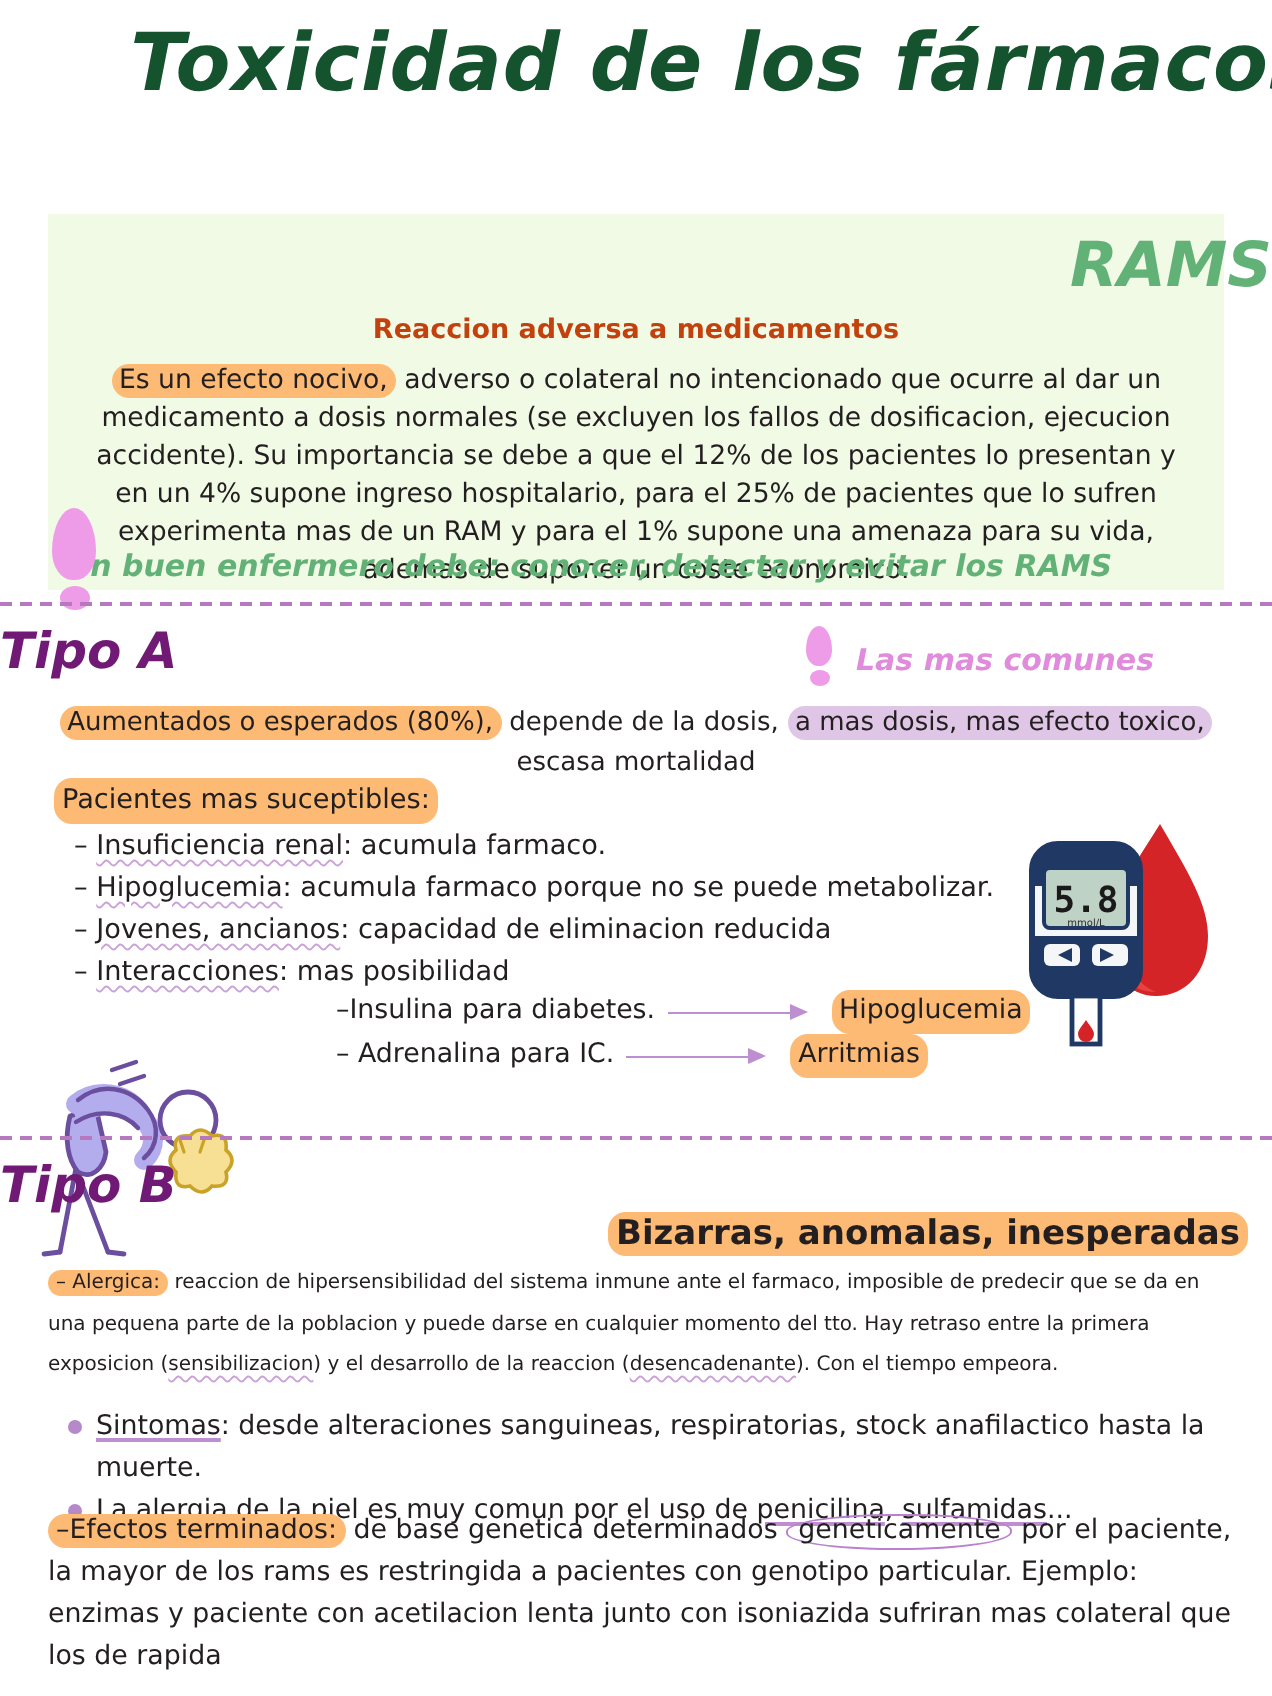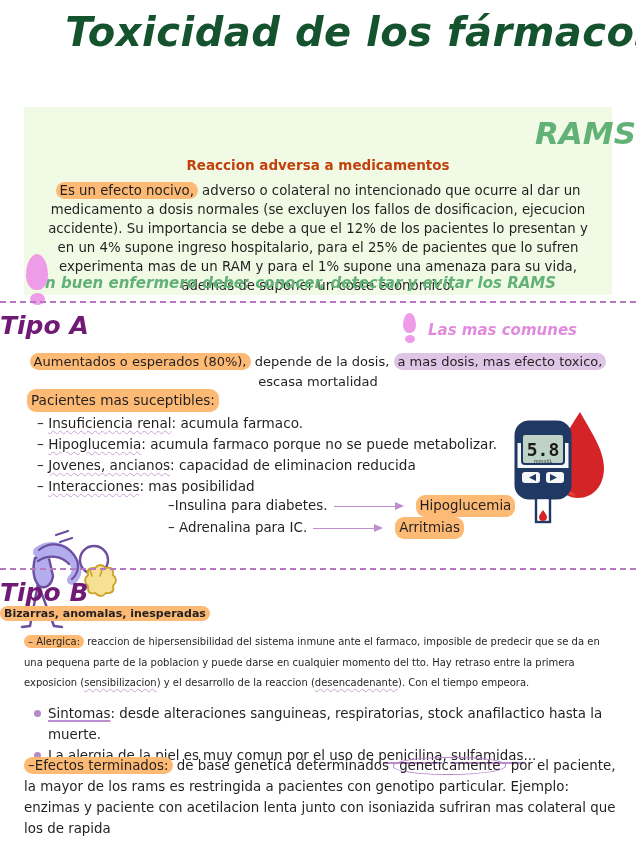--- a/index.html
+++ b/index.html
@@ -182,23 +182,23 @@
     top: 321px;
     font-size: 15px;
     font-weight: bold;
     font-style: italic;
     color: #E08BDB;
   }
   .tipo-b-sub {
     position: absolute;
     left: 0;
     top: 607px;
-    width: 570px;
-    text-align: left;
-    font-size: 11px;
+    width: 624px;
+    text-align: right;
+    font-size: 17px;
     font-weight: bold;
     color: #231f20;
   }
 
   
   .a-lead {
     position: absolute;
     left: 24px;
     top: 352px;
     width: 588px;

